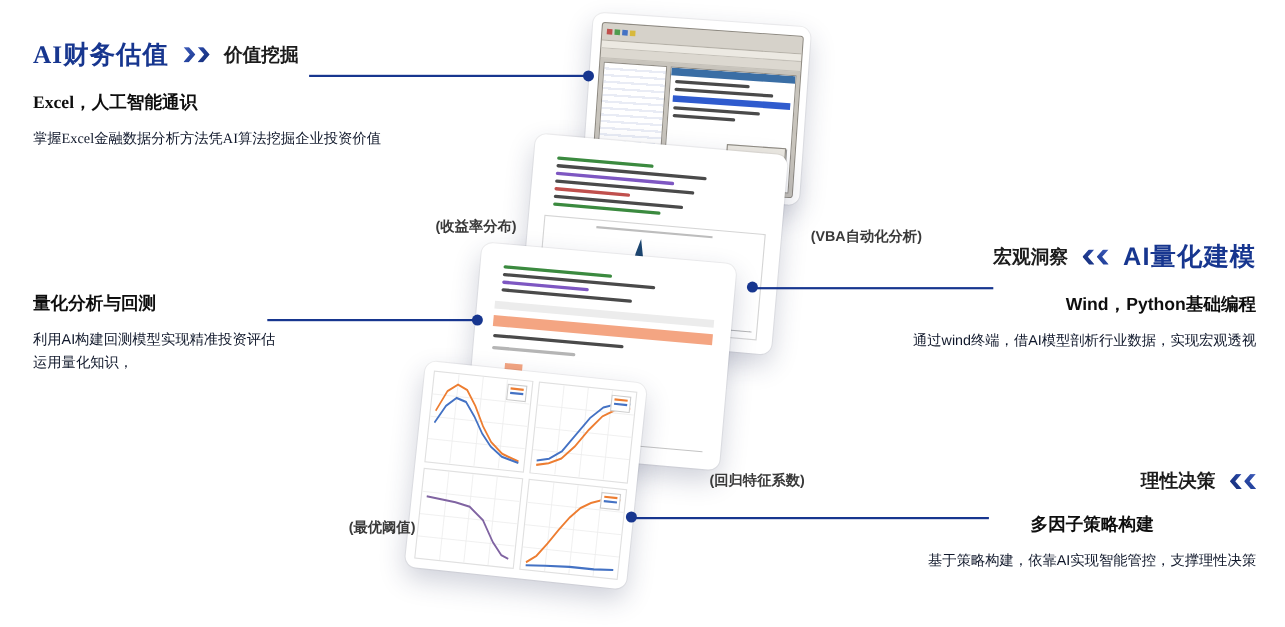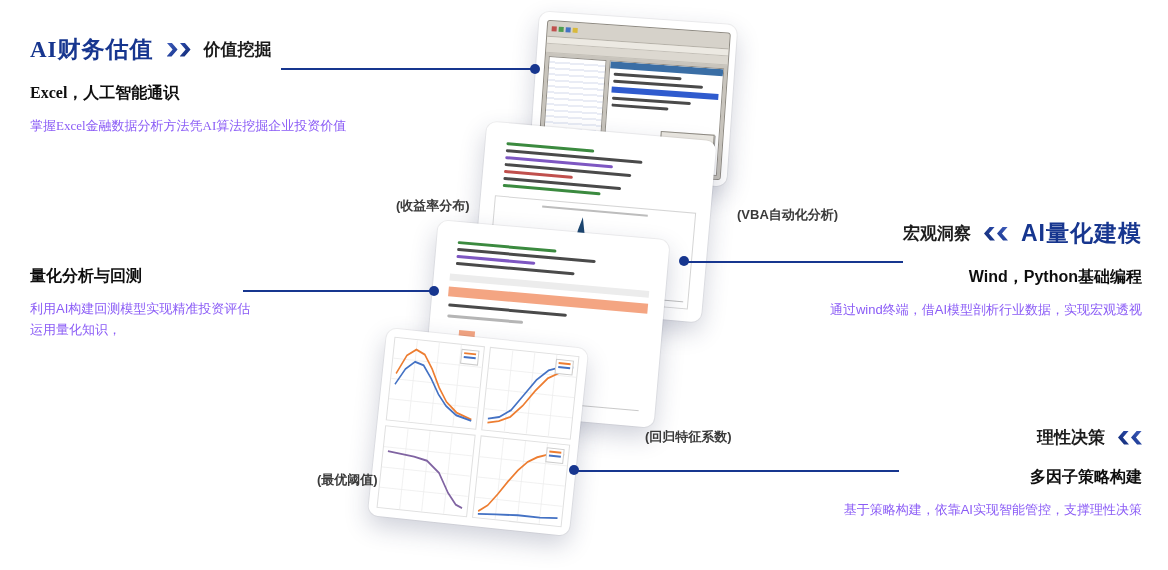--- a/index.html
+++ b/index.html
@@ -12,28 +12,28 @@
   .title-row { display:flex; align-items:center; gap:13px; }
   .sec-title { font-size:23px; font-weight:800; color:var(--accent); letter-spacing:1px; white-space:nowrap; }
   .sec-tag { font-size:17px; font-weight:700; color:#1c1c1c; white-space:nowrap; }
   .chevrons { display:flex; gap:2px; align-items:center; }
   .chev { display:block; width:11px; height:14px;
           background:linear-gradient(135deg,#3f5cba,#17368f);
           clip-path:polygon(0 0,45% 0,100% 50%,45% 100%,0 100%,55% 50%); }
   .chev.c2 { background:linear-gradient(135deg,#2a49a8,#122a73); }
   .chevrons.left .chev { transform:scaleX(-1); }
   .sec-sub { font-size:16px; font-weight:700; color:#0e0e0e; margin-top:18px; white-space:nowrap; }
-  .sec-desc { font-size:13px; color:#8b5cf6; margin-top:11px; line-height:1.65; white-space:nowrap; }
+  .sec-desc { font-size:13px; color:#0f172a; margin-top:11px; line-height:1.65; white-space:nowrap; }
   .section.right { text-align:right; }
   .section.right .title-row { justify-content:flex-end; }
 
   #sec-valuation { left:30px; top:34px;font-family:Liberation Serif, serif; }
   #sec-quant     { left:30px; top:248px; }
   #sec-industry  { right:26px; top:218px; }
-  #sec-risk      { right:26px; top:426px; }
+  #sec-risk      { right:26px; top:426px;text-align:center; }
 
   
   .line { position:absolute; height:1.5px; background:var(--accent); z-index:8; }
   .dot  { position:absolute; width:10px; height:10px; border-radius:50%; background:var(--accent); z-index:9; }
   #line-valuation { left:281px; top:68px;  width:254px; }
   #dot-valuation  { left:530px; top:64px; }
   #line-quant     { left:243px; top:290px; width:191px; }
   #dot-quant      { left:429px; top:286px; }
   #line-industry  { left:684px; top:261px; width:219px; }
   #dot-industry   { left:679px; top:256px; }

